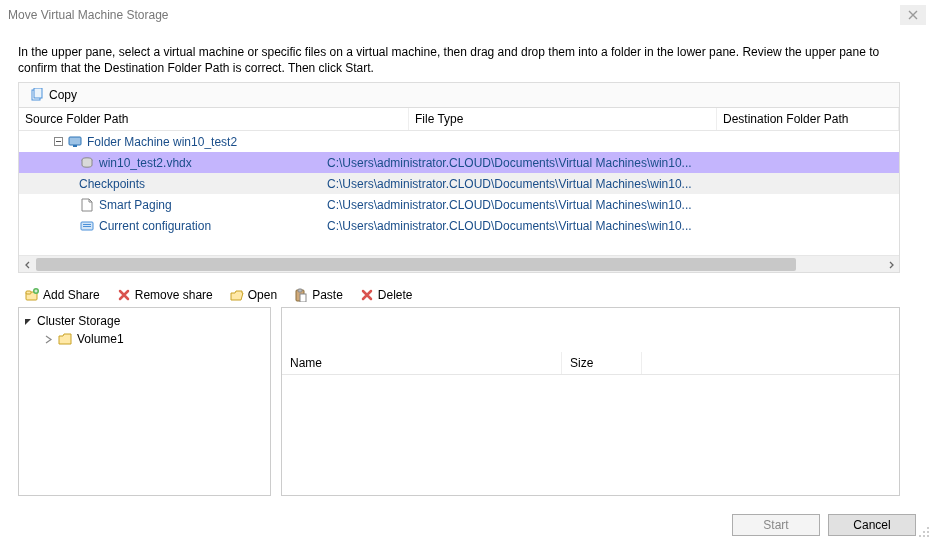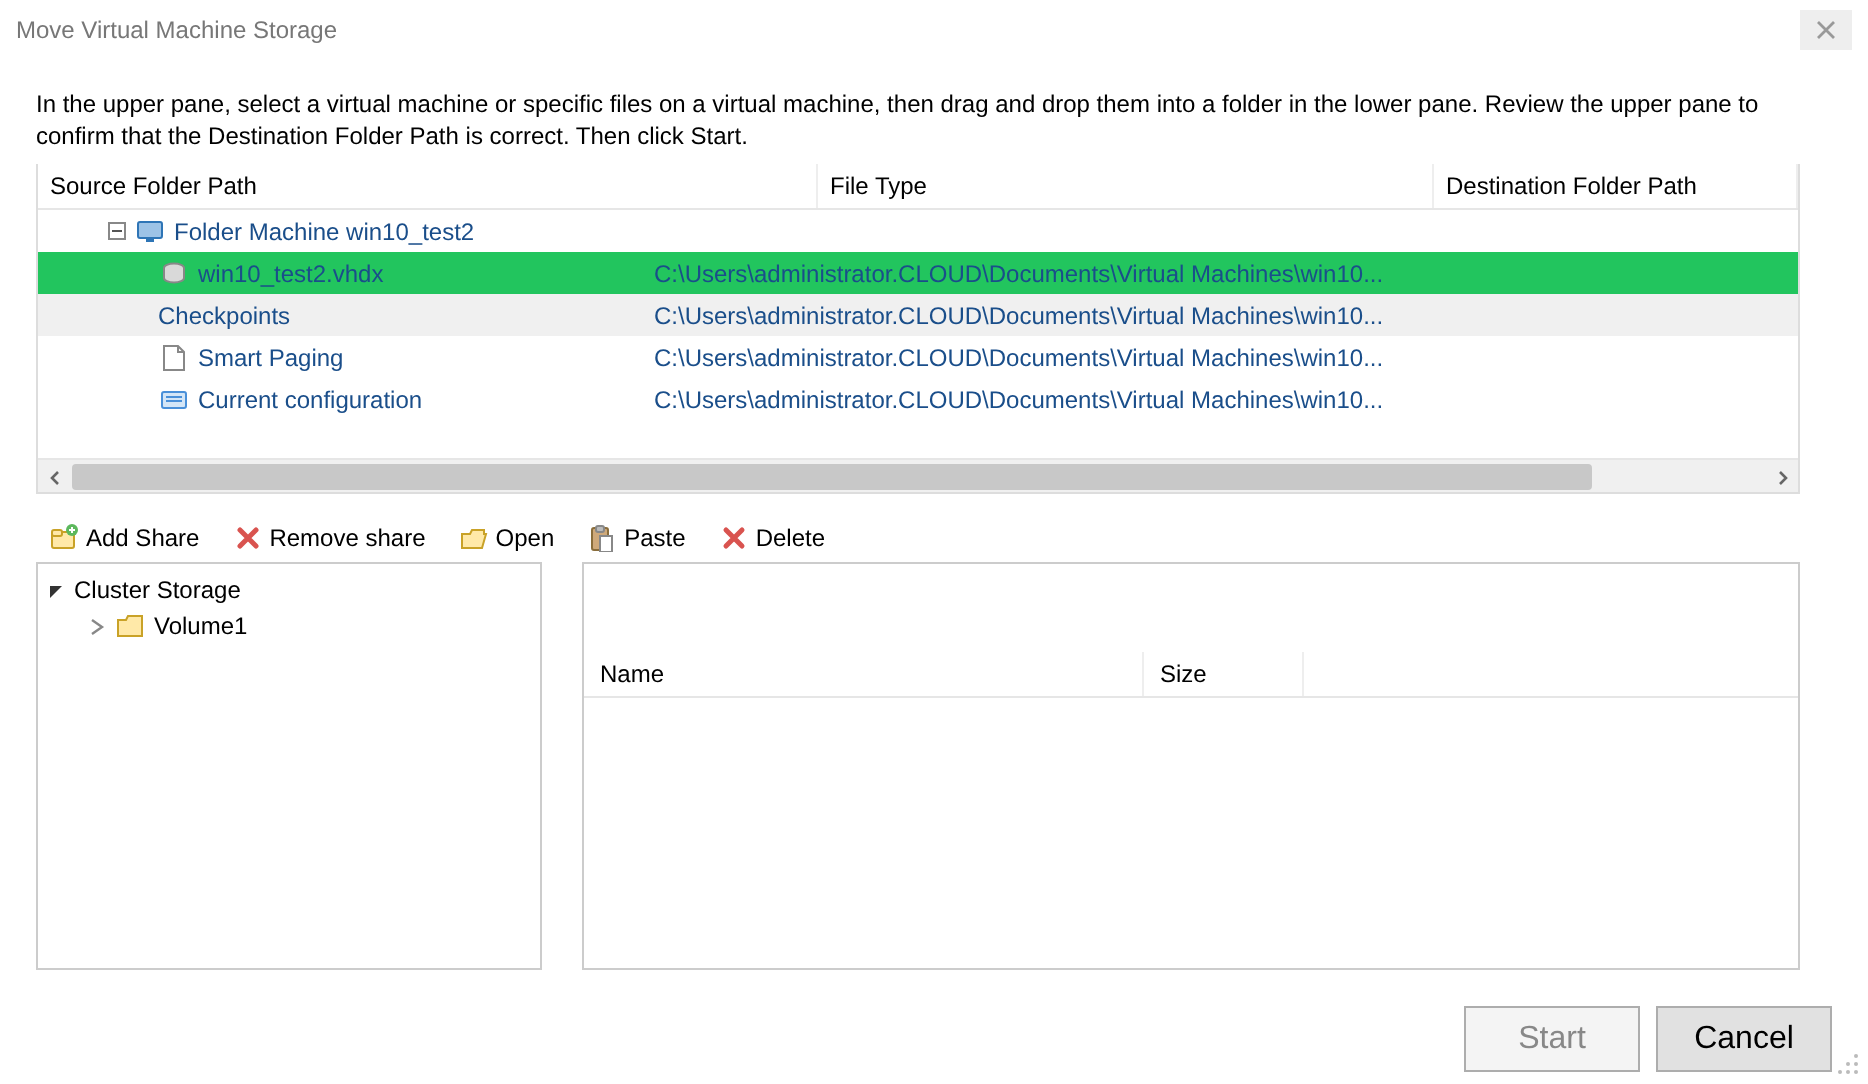--- a/index.html
+++ b/index.html
@@ -20,50 +20,50 @@
   .grid-header .col { padding: 4px 6px; border-right: 1px solid #eee; font-weight: 400; color: #000; }
   .col-type { width: 308px; }
   .col-source { width: 390px; }
   .col-dest { flex: 1; }
 
   .grid-body { height: 124px; overflow: hidden; background: #fff; }
   .row { display: flex; align-items: center; height: 21px; }
   .row .c1 { width: 308px; display: flex; align-items: center; gap: 4px; padding-left: 10px; }
   .row .c2 { width: 390px; color: #1a4e8a; white-space: nowrap; overflow: hidden; text-overflow: ellipsis; }
   .row .c3 { flex: 1; }
-  .row.sel { background: #22c55e; }
+  .row.sel { background: #c4b5fd; }
   .row.sel2 { background: #f0f0f0; }
   .indent1 { padding-left: 34px !important; }
   .indent2 { padding-left: 60px !important; }
   .link { color: #1a4e8a; }
   .vm-label { color: #1a4e8a; }
 
   .scroll-strip { height: 17px; background: #f0f0f0; border-top: 1px solid #e6e6e6; position: relative; }
   .scroll-left, .scroll-right { position: absolute; top: 0; height: 17px; width: 17px; display:flex; align-items:center; justify-content:center; color:#666; }
   .scroll-left { left: 0; }
   .scroll-right { right: 0; }
   .scroll-thumb { position:absolute; left:17px; top:2px; height:13px; width:760px; background:#c8c8c8; border-radius:2px;}
 
   .midbar { display: flex; align-items: center; gap: 8px; padding: 3px 2px; }
   .midbar .mbtn { display: flex; align-items: center; gap: 3px; padding: 1px 4px; }
 
-  .lower { display: flex; gap: 20px; flex: 1; min-height: 150px; }
+  .lower { display: flex; gap: 10px; flex: 1; min-height: 150px; }
   .tree-pane { width: 253px; border: 1px solid #ccc; background: #fff; padding: 4px 2px; }
   .list-pane { flex: 1; border: 1px solid #ccc; background: #fff; display:flex; flex-direction:column; }
   .list-header { display: flex; border-bottom: 1px solid #e6e6e6; margin-top: 44px; }
   .list-header .lh { padding: 4px 8px; border-right: 1px solid #eee; }
   .lh-name { width: 280px; }
   .lh-size { width: 80px; }
 
   .tree-row { display: flex; align-items: center; gap: 4px; height: 18px; padding-left: 2px; }
   .tree-row.child { padding-left: 22px; }
   .caret { width: 10px; display:inline-flex; align-items:center; justify-content:center; color:#555; }
 
   .button-row { display: flex; justify-content: flex-end; gap: 8px; padding: 10px 18px 6px 18px; }
-  .btn { width: 88px; height: 33px; border: 1px solid #adadad; background: #e1e1e1; display:flex; align-items:center; justify-content:center; font-family:inherit; font-size:16px; }
+  .btn { width: 88px; height: 22px; border: 1px solid #adadad; background: #e1e1e1; display:flex; align-items:center; justify-content:center; font-family:inherit; font-size:12px; }
   .btn.disabled { color: #888; background:#f4f4f4; }
 
   .resize-grip { position:absolute; right:4px; bottom:4px; color:#bbb; font-size:14px; line-height:8px; }
 
   svg { display:block; }
 </style>
 </head>
 <body>
 
 <div class="window">
@@ -76,20 +76,31 @@
             <path d="M1 1 L9 9 M9 1 L1 9" stroke="#999" stroke-width="1.4"></path>
           </svg>
       </span>
     </div>
   </div>
 
   <div class="content">
 
     <div class="instructions">In the upper pane, select a virtual machine or specific files on a virtual machine, then drag and drop them into a folder in the lower pane.  Review the upper pane to confirm that the Destination Folder Path is correct. Then click Start.</div>
 
+    <div class="toolbar">
+      <div class="tbtn">
+        <span class="ico">
+          <svg width="14" height="14" viewBox="0 0 14 14">
+              <rect x="2" y="2" width="8" height="10" fill="#fff" stroke="#4a90d9"></rect>
+              <rect x="4" y="0" width="8" height="10" fill="#eaf3fb" stroke="#4a90d9"></rect>
+            </svg>
+        </span>
+        <span>Copy</span>
+      </div>
+    </div>
 
     <div class="upper-pane">
       <div class="grid-header">
         <div class="col col-source">Source Folder Path</div>
         <div class="col col-type">File Type</div>
         <div class="col col-dest">Destination Folder Path</div>
       </div>
       <div class="grid-body">
 
         <div class="row">

